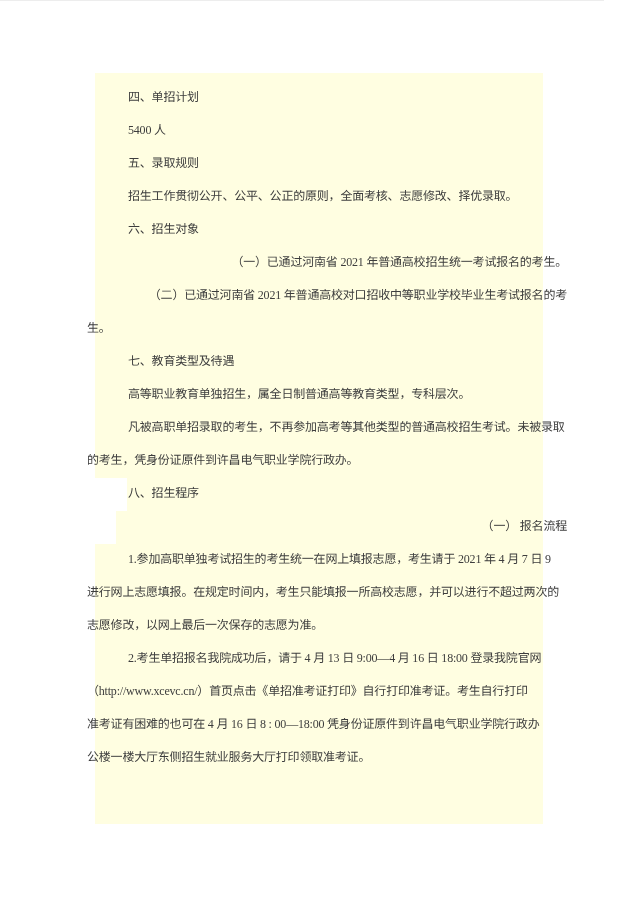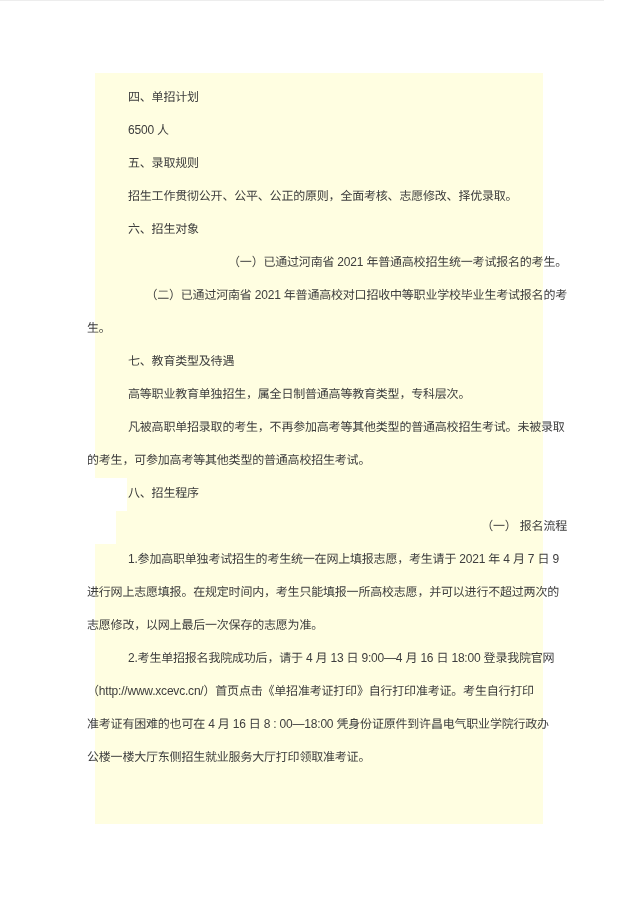--- a/index.html
+++ b/index.html
@@ -7,21 +7,21 @@
     padding: 0;
     background: #ffffff;
   }
   .page {
     position: relative;
     width: 604px;
     height: 898px;
     background: var(--page-bg, #ffffff);
     border-top: 1px solid var(--top-border, #ededed);
     overflow: hidden;
-    font-family: Liberation Sans, sans-serif;
+    font-family: Liberation Serif, serif;
   }
   .highlight-block {
     position: absolute;
     left: 95px;
     top: 72px;
     width: 448px;
     height: 751px;
     background: var(--highlight, #fffee1);
   }
   
@@ -64,41 +64,41 @@
 
 <div class="page" style="--page-bg: #ffffff; --highlight: #fffee1; --text: #3d3d3d; --top-border: #ededed;">
   <div class="highlight-block"></div>
   <div class="highlight-gap-a"></div>
   <div class="highlight-gap-b"></div>
 
   <div class="doc">
 
       <div class="line indent-first">四、单招计划</div>
 
-      <div class="line indent-first">6500 人</div>
+      <div class="line indent-first">5400 人</div>
 
       <div class="line indent-first">五、录取规则</div>
 
       <div class="line indent-first">招生工作贯彻公开、公平、公正的原则，全面考核、志愿修改、择优录取。</div>
 
       <div class="line indent-first">六、招生对象</div>
 
       <div class="line indent-paren">（一）已通过河南省 2021 年普通高校招生统一考试报名的考生。</div>
 
       <div class="line indent-paren">（二）已通过河南省 2021 年普通高校对口招收中等职业学校毕业生考试报名的考</div>
 
       <div class="line indent-none">生。</div>
 
       <div class="line indent-first">七、教育类型及待遇</div>
 
       <div class="line indent-first">高等职业教育单独招生，属全日制普通高等教育类型，专科层次。</div>
 
       <div class="line indent-first">凡被高职单招录取的考生，不再参加高考等其他类型的普通高校招生考试。未被录取</div>
 
-      <div class="line indent-none">的考生，可参加高考等其他类型的普通高校招生考试。</div>
+      <div class="line indent-none">的考生，凭身份证原件到许昌电气职业学院行政办。</div>
 
       <div class="line indent-first">八、招生程序</div>
 
       <div class="line indent-paren">（一） 报名流程</div>
 
       <div class="line indent-first">1.参加高职单独考试招生的考生统一在网上填报志愿，考生请于 2021 年 4 月 7 日 9</div>
 
 
       <div class="line indent-none">进行网上志愿填报。在规定时间内，考生只能填报一所高校志愿，并可以进行不超过两次的</div>
 

